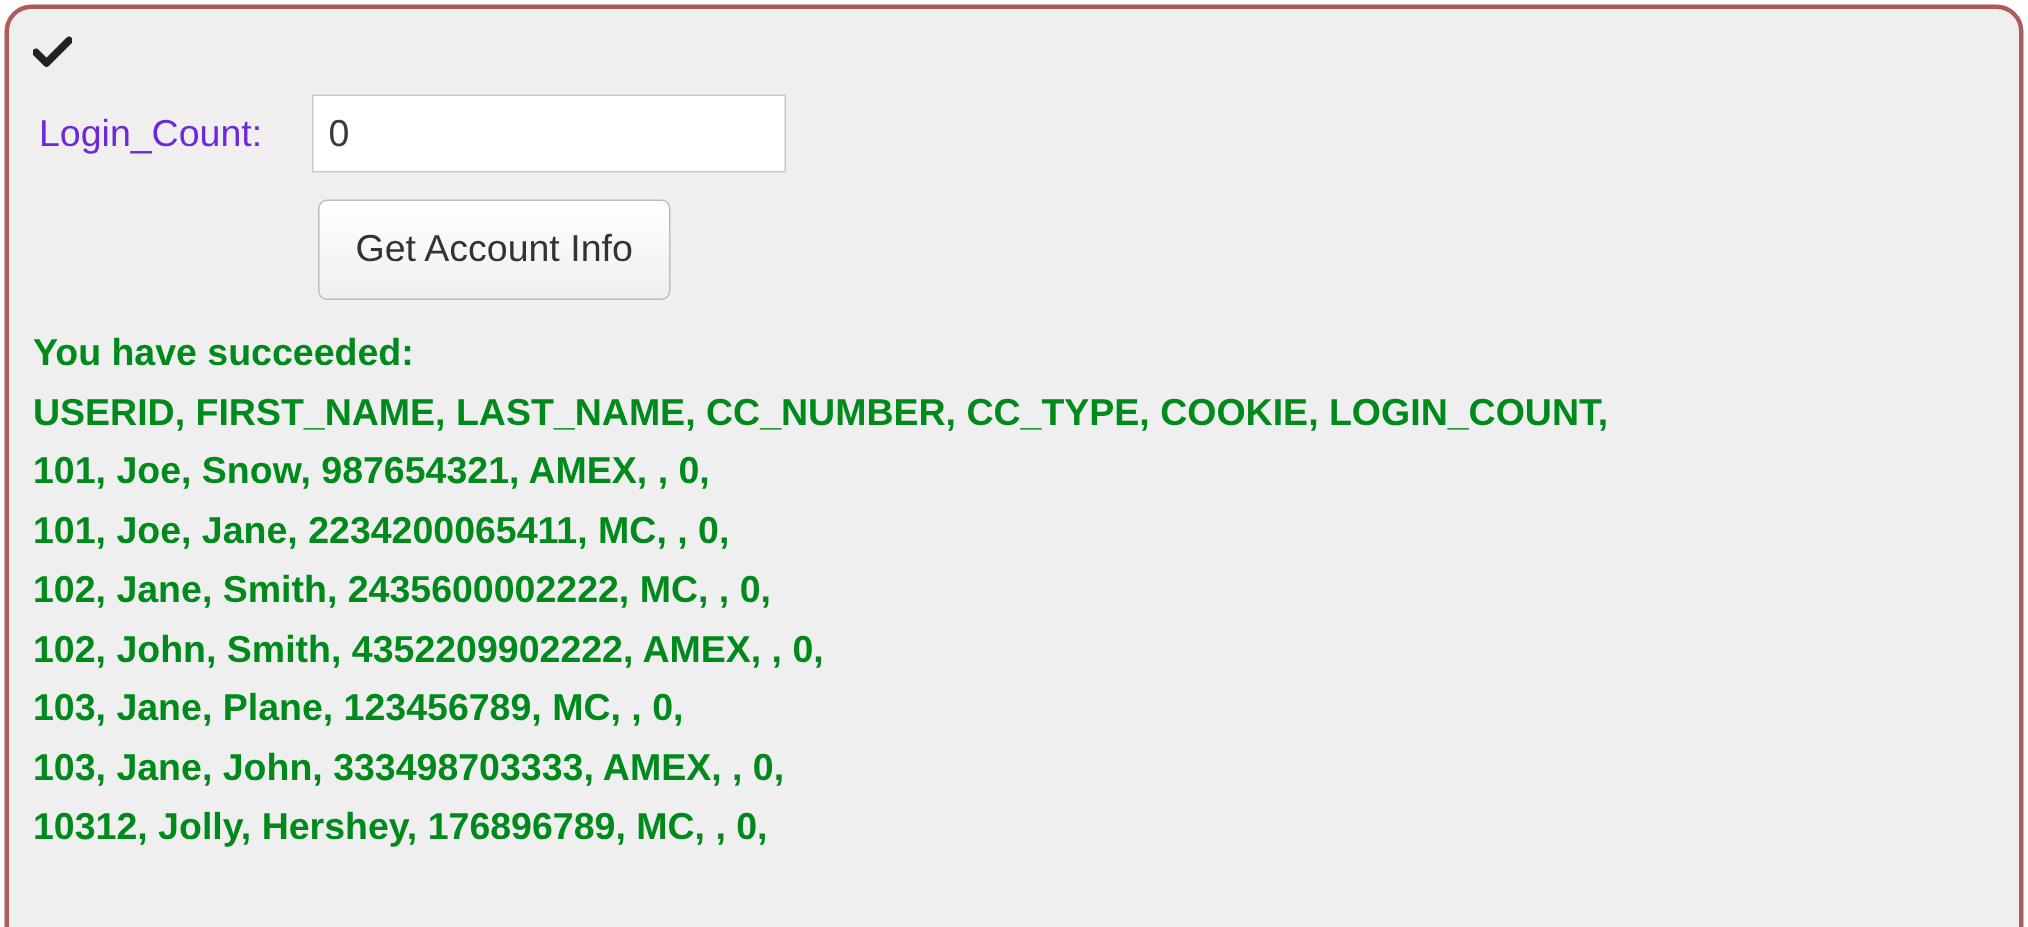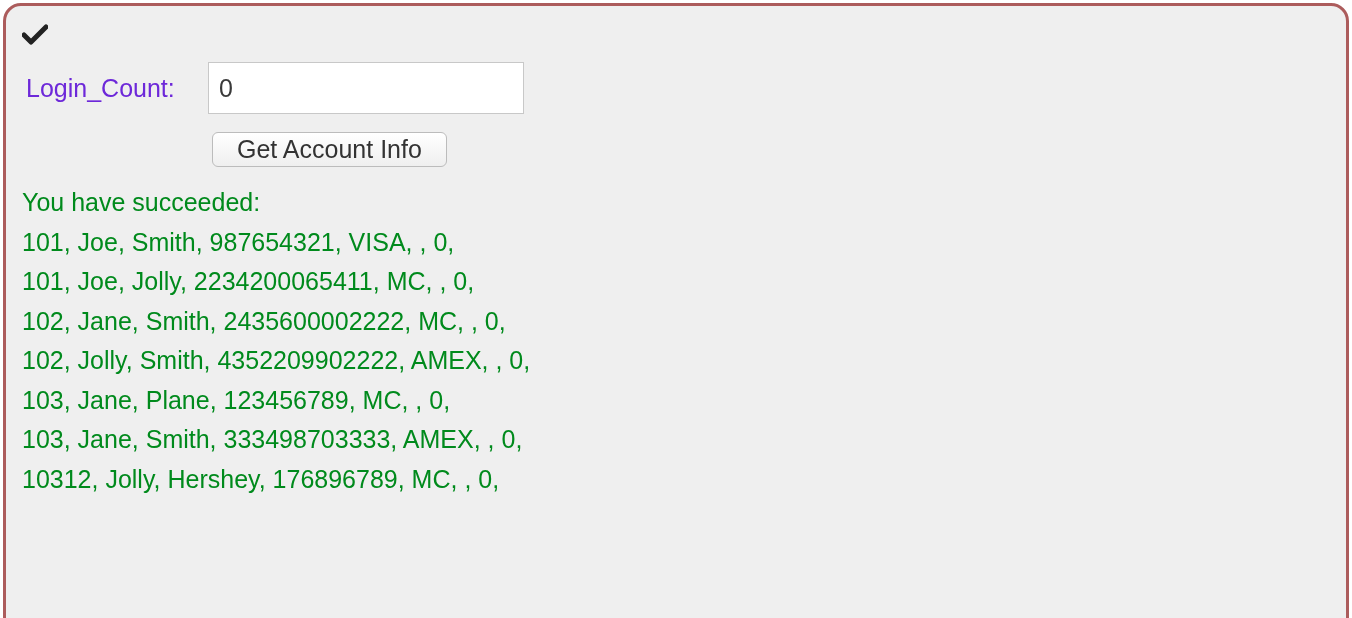--- a/index.html
+++ b/index.html
@@ -47,32 +47,32 @@
       color: #3a3a3a;
       outline: none;
     }
     .button-row {
       margin-left: 186px;
       margin-bottom: 16px;
     }
     .btn {
       font-size: 25px;
       color: #333;
-      padding: 2px 24px;
+      padding: 18px 24px;
       border: 1px solid #bcbcbc;
       border-radius: 6px;
       background: linear-gradient(#ffffff, #efefef);
       cursor: pointer;
       font-family: inherit;
     }
     .result {
       margin-top: 4px;
       color: #008a1c;
       font-size: 25px;
-      font-weight: 400;
+      font-weight: 700;
       line-height: 1.58;
     }
   </style>
 </head>
 <body>
 
 <div class="panel">
   <span class="check-icon">
     <svg width="26" height="22" viewBox="0 0 26 22">
       <path d="M2 11 L9 18 L24 3" stroke="#222" stroke-width="5" fill="none" stroke-linecap="round" stroke-linejoin="round"></path>
@@ -84,21 +84,22 @@
       <label>Login_Count:</label>
       <input type="text" value="0" style="">
     </div>
     <div class="button-row">
       <button class="btn">Get Account Info</button>
     </div>
   </div>
 
   <div class="result">
     <div>You have succeeded:</div>
-    <div>101, Joe, Smith, 987654321, VISA, , 0,</div>
-    <div>101, Joe, Jolly, 2234200065411, MC, , 0,</div>
+    <div>USERID, FIRST_NAME, LAST_NAME, CC_NUMBER, CC_TYPE, COOKIE, LOGIN_COUNT,</div>
+    <div>101, Joe, Snow, 987654321, AMEX, , 0,</div>
+    <div>101, Joe, Jane, 2234200065411, MC, , 0,</div>
     <div>102, Jane, Smith, 2435600002222, MC, , 0,</div>
-    <div>102, Jolly, Smith, 4352209902222, AMEX, , 0,</div>
+    <div>102, John, Smith, 4352209902222, AMEX, , 0,</div>
     <div>103, Jane, Plane, 123456789, MC, , 0,</div>
-    <div>103, Jane, Smith, 333498703333, AMEX, , 0,</div>
+    <div>103, Jane, John, 333498703333, AMEX, , 0,</div>
     <div>10312, Jolly, Hershey, 176896789, MC, , 0,</div>
   </div>
 </div>
 
 </body></html>

